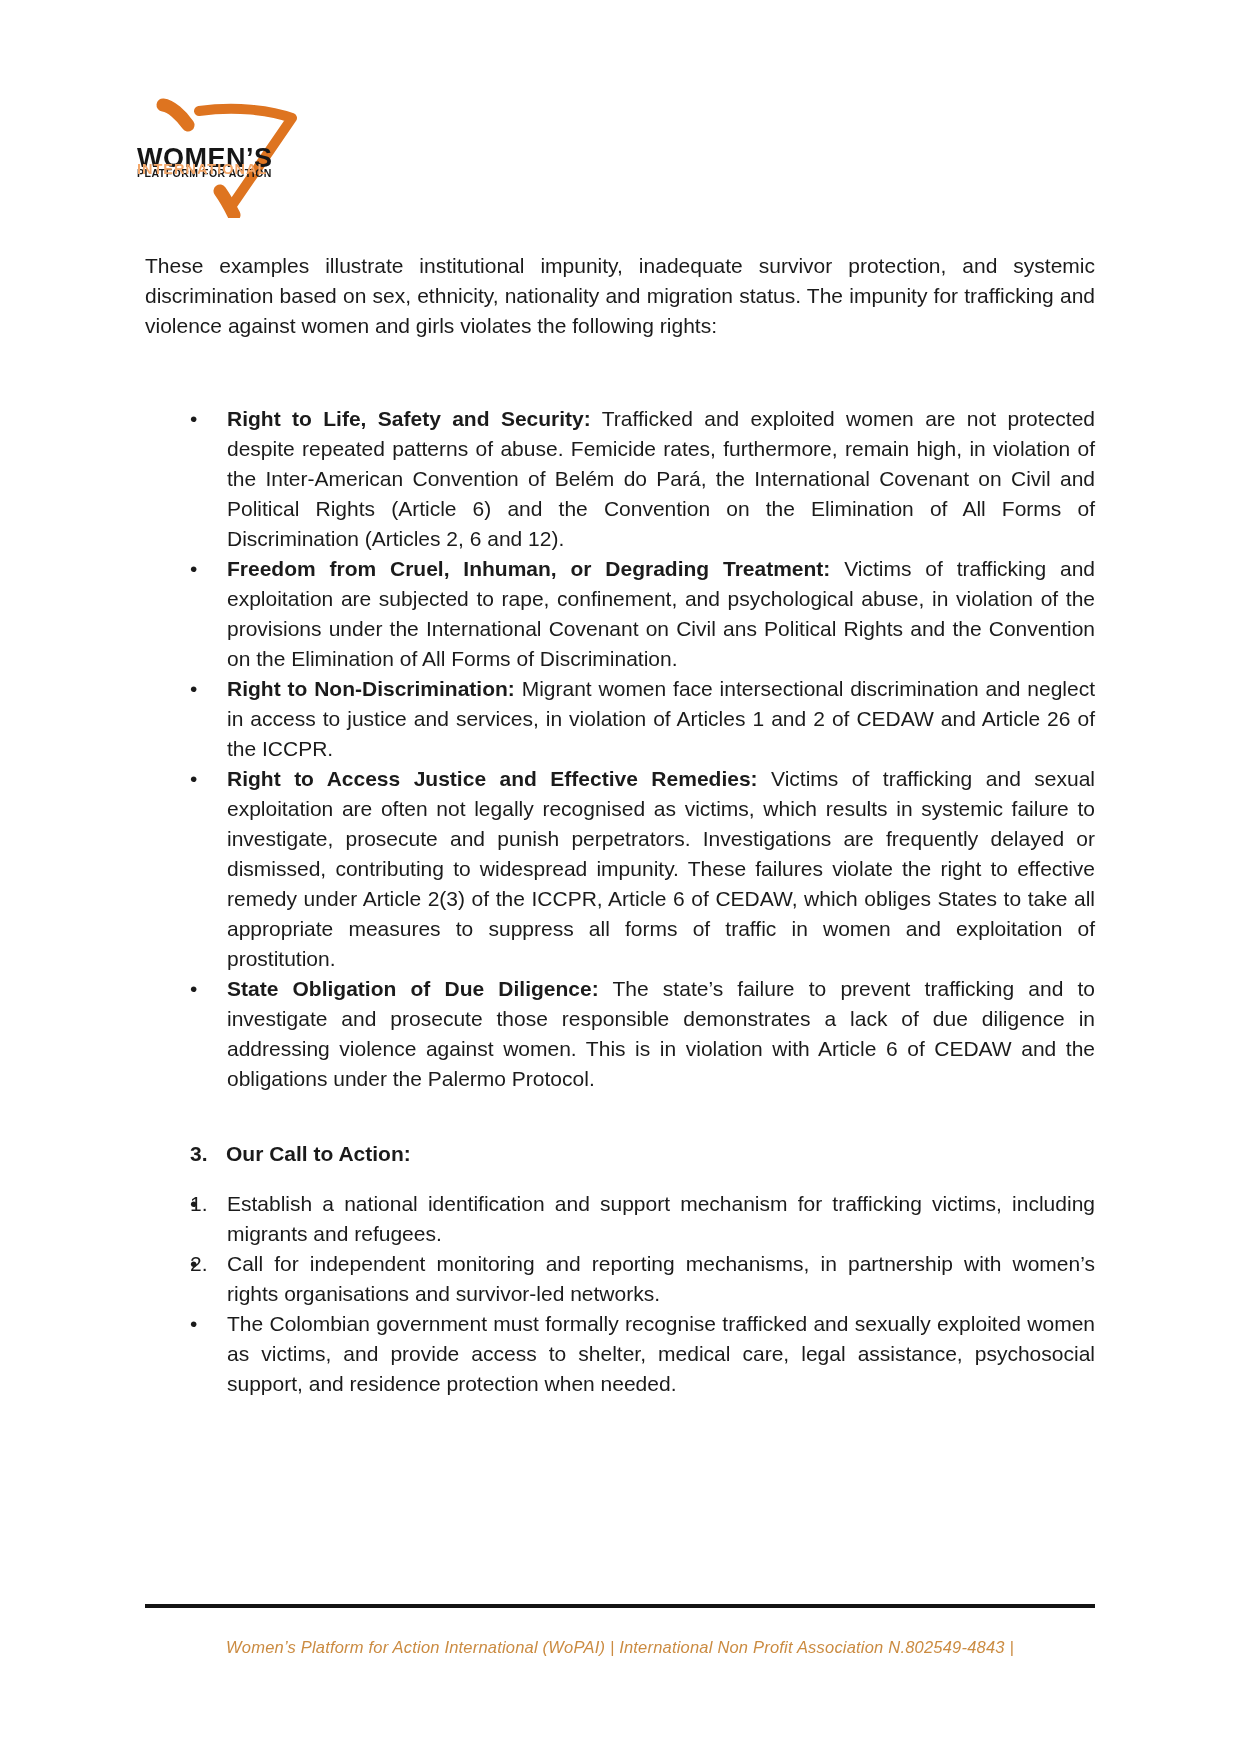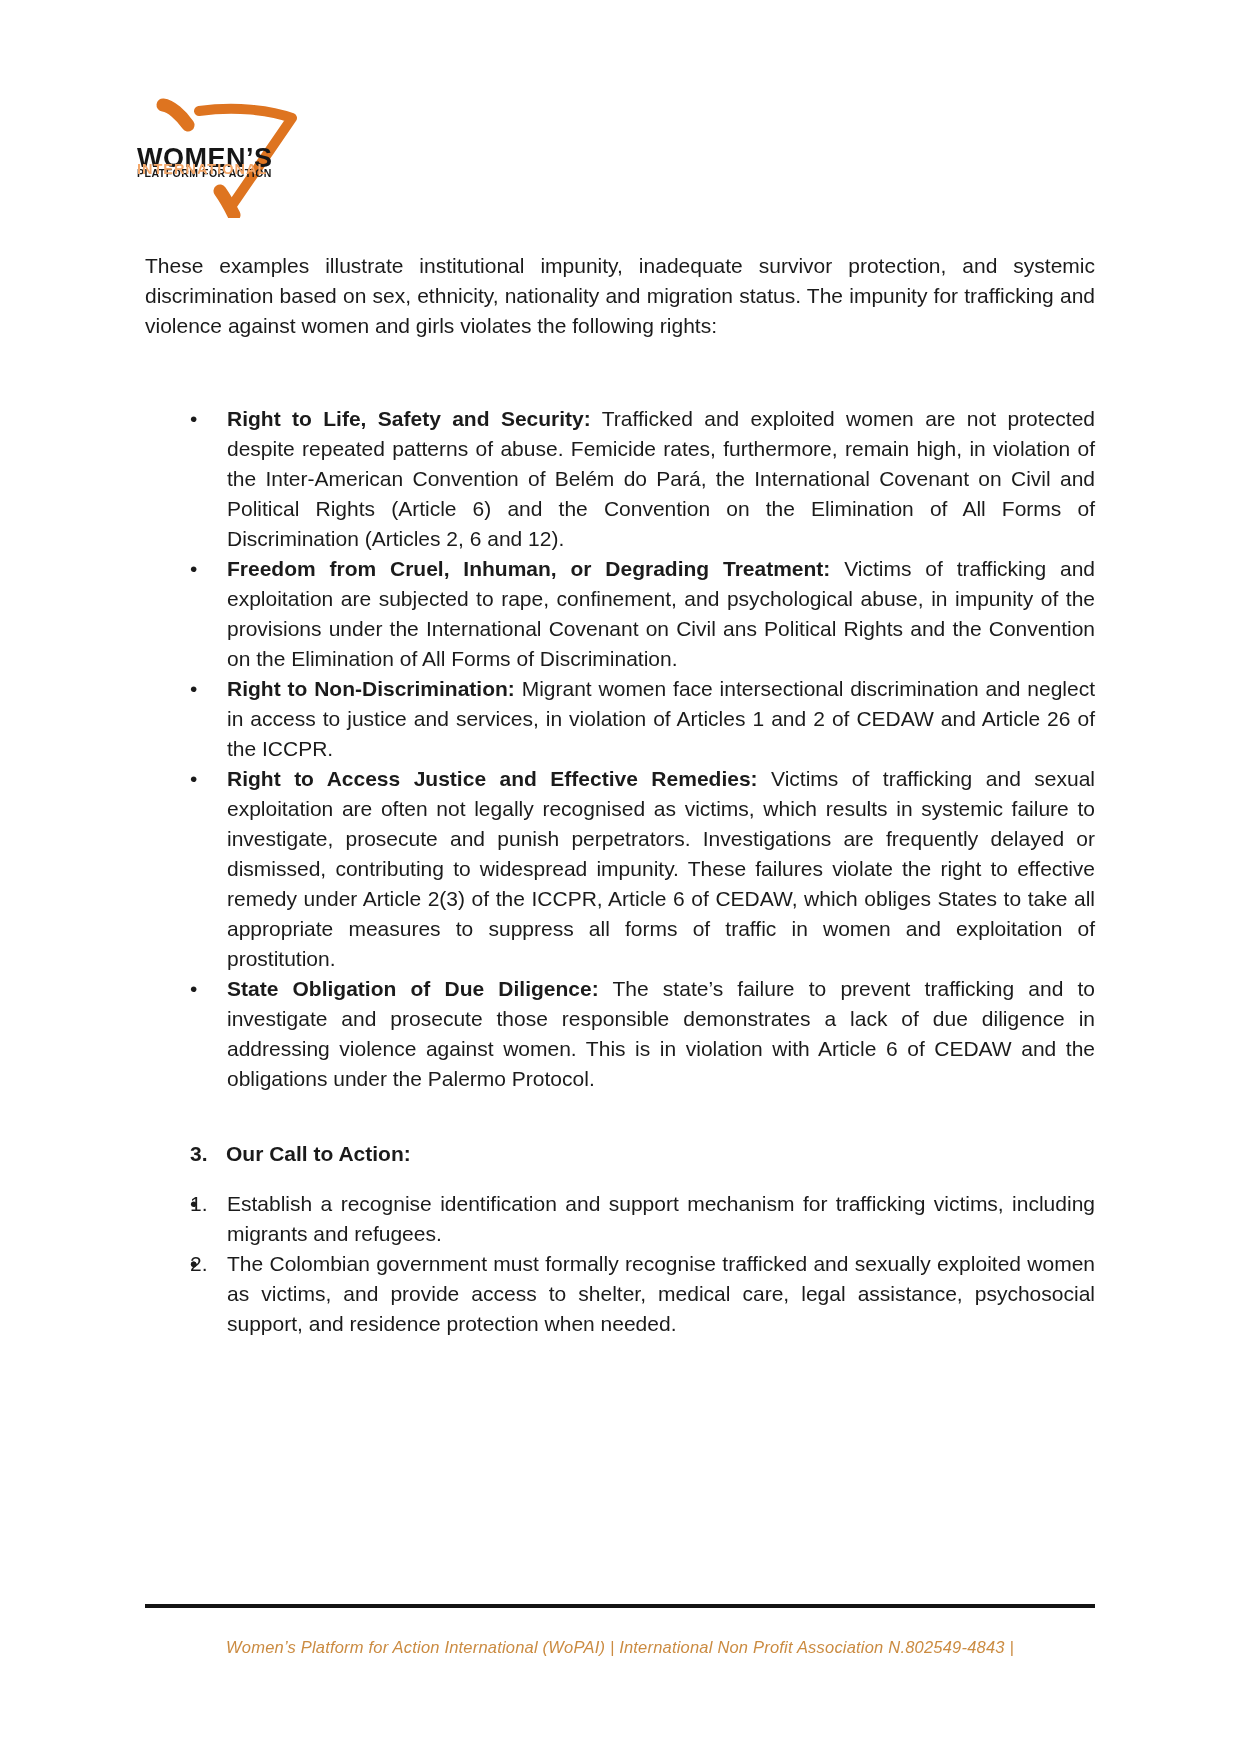--- a/index.html
+++ b/index.html
@@ -154,21 +154,21 @@
       <div class="logo-tagline">INTERNATIONAL</div>
     </div>
 
     <p class="intro">These examples illustrate institutional impunity, inadequate survivor protection, and systemic discrimination based on sex, ethnicity, nationality and migration status. The impunity for trafficking and violence against women and girls violates the following rights:</p>
 
     <ul class="doc-list rights">
       <li>
         <span class="marker">•</span><b>Right to Life, Safety and Security:</b><span> Trafficked and exploited women are not protected despite repeated patterns of abuse. Femicide rates, furthermore, remain high, in violation of the Inter-American Convention of Belém do Pará, the International Covenant on Civil and Political Rights (Article 6) and the Convention on the Elimination of All Forms of Discrimination (Articles 2, 6 and 12).</span>
       </li>
       <li>
-        <span class="marker">•</span><b>Freedom from Cruel, Inhuman, or Degrading Treatment:</b><span> Victims of trafficking and exploitation are subjected to rape, confinement, and psychological abuse, in impunity of the provisions under the International Covenant on Civil ans Political Rights and the Convention on the Elimination of All Forms of Discrimination.</span>
+        <span class="marker">•</span><b>Freedom from Cruel, Inhuman, or Degrading Treatment:</b><span> Victims of trafficking and exploitation are subjected to rape, confinement, and psychological abuse, in violation of the provisions under the International Covenant on Civil ans Political Rights and the Convention on the Elimination of All Forms of Discrimination.</span>
       </li>
       <li>
         <span class="marker">•</span><b>Right to Non-Discrimination:</b><span> Migrant women face intersectional discrimination and neglect in access to justice and services, in violation of Articles 1 and 2 of CEDAW and Article 26 of the ICCPR.</span>
       </li>
       <li>
         <span class="marker">•</span><b>Right to Access Justice and Effective Remedies:</b><span> Victims of trafficking and sexual exploitation are often not legally recognised as victims, which results in systemic failure to investigate, prosecute and punish perpetrators. Investigations are frequently delayed or dismissed, contributing to widespread impunity. These failures violate the right to effective remedy under Article 2(3) of the ICCPR, Article 6 of CEDAW, which obliges States to take all appropriate measures to suppress all forms of traffic in women and exploitation of prostitution.</span>
       </li>
       <li>
         <span class="marker">•</span><b>State Obligation of Due Diligence:</b><span> The state’s failure to prevent trafficking and to investigate and prosecute those responsible demonstrates a lack of due diligence in addressing violence against women. This is in violation with Article 6 of CEDAW and the obligations under the Palermo Protocol.</span>
       </li>
@@ -178,27 +178,27 @@
       <span class="h-num">3.</span>
       <span class="h-text">Our Call to Action:</span>
     </div>
 
 
     <ul class="doc-list actions">
       <li>
         <span class="marker">•</span>
       </li>
       <li>
-        <span class="marker">1.</span><span>Establish a recognise identification and support mechanism for trafficking victims, including migrants and refugees.</span>
+        <span class="marker">1.</span><span>Establish a national identification and support mechanism for trafficking victims, including migrants and refugees.</span>
       </li>
       <li>
         <span class="marker">2.</span>
       </li>
       <li>
-        <span class="marker">•</span>
+        <span class="marker">•</span><span>Call for independent monitoring and reporting mechanisms, in partnership with women’s rights organisations and survivor-led networks.</span>
       </li>
       <li>
         <span class="marker">•</span><span>The Colombian government must formally recognise trafficked and sexually exploited women as victims, and provide access to shelter, medical care, legal assistance, psychosocial support, and residence protection when needed.</span>
       </li>
     </ul>
 
   </div>
 
   <div class="footer-rule"></div>
   <div class="footer">

